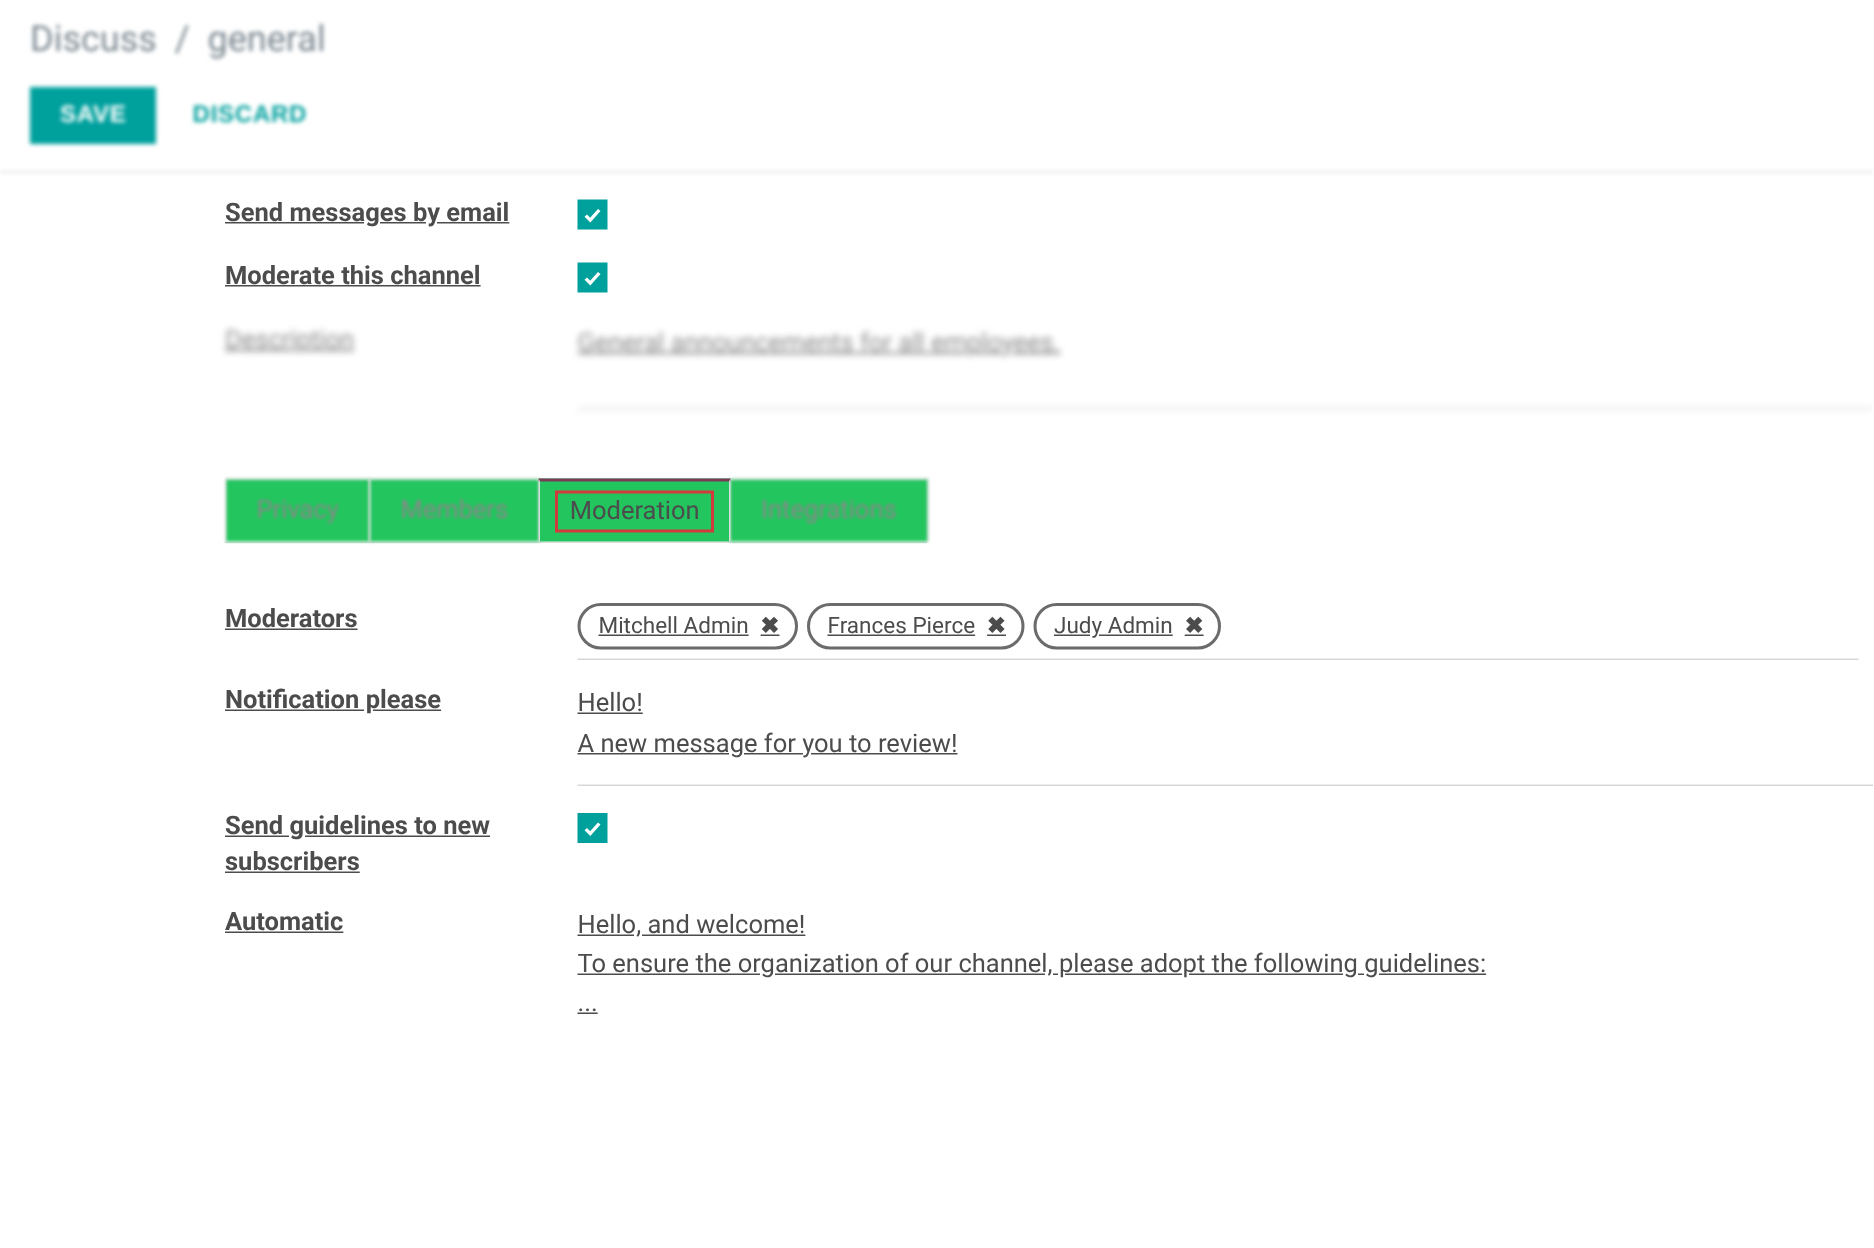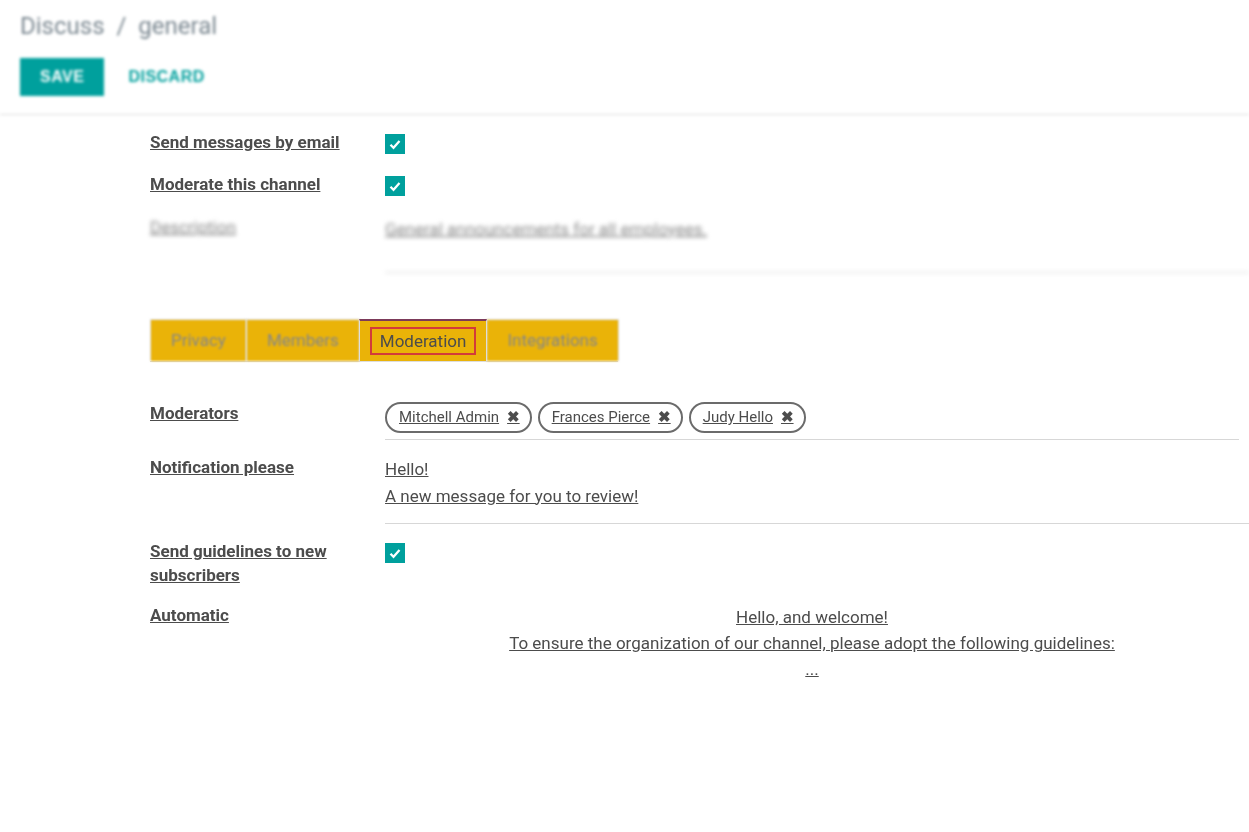--- a/index.html
+++ b/index.html
@@ -104,21 +104,21 @@
   .tabs {
     display: flex;
     border-bottom: 1px solid #ddd;
     width: fit-content;
   }
   .tab {
     padding: 10px 20px;
     border: 1px solid #ddd;
     border-bottom: none;
     margin-right: -1px;
-    background: #eab308;
+    background: #22c55e;
     color: #888;
     font-size: 17px;
     cursor: pointer;
     position: relative;
   }
   .tab.inactive { filter: blur(1.2px); }
   .tab.active {
     color: #4c4c4c;
     border-top: 2px solid #7c3a5a;
     z-index: 2;
@@ -227,21 +227,21 @@
         <div class="tags-wrap">
           <span class="tag">
             <span>Mitchell Admin</span>
             <span class="remove">✖</span>
           </span>
           <span class="tag">
             <span>Frances Pierce</span>
             <span class="remove">✖</span>
           </span>
           <span class="tag">
-            <span>Judy Hello</span>
+            <span>Judy Admin</span>
             <span class="remove">✖</span>
           </span>
         </div>
       </div>
     </div>
 
 
     <div class="field-row">
       <div class="field-label">Notification please</div>
       <div class="field-value msg-area">Hello!
@@ -254,20 +254,20 @@
         <span class="check">
           <svg viewBox="0 0 16 16">
               <polyline points="2,9 6,13 14,4"></polyline>
             </svg>
         </span>
       </div>
     </div>
 
     <div class="field-row">
       <div class="field-label">Automatic</div>
-      <div class="field-value msg-area" style="border-bottom:none;text-align:center;">Hello, and welcome!
+      <div class="field-value msg-area" style="border-bottom:none;">Hello, and welcome!
 To ensure the organization of our channel, please adopt the following guidelines:
 ...</div>
     </div>
 
   </div>
 
 </div>
 
 </body></html>

